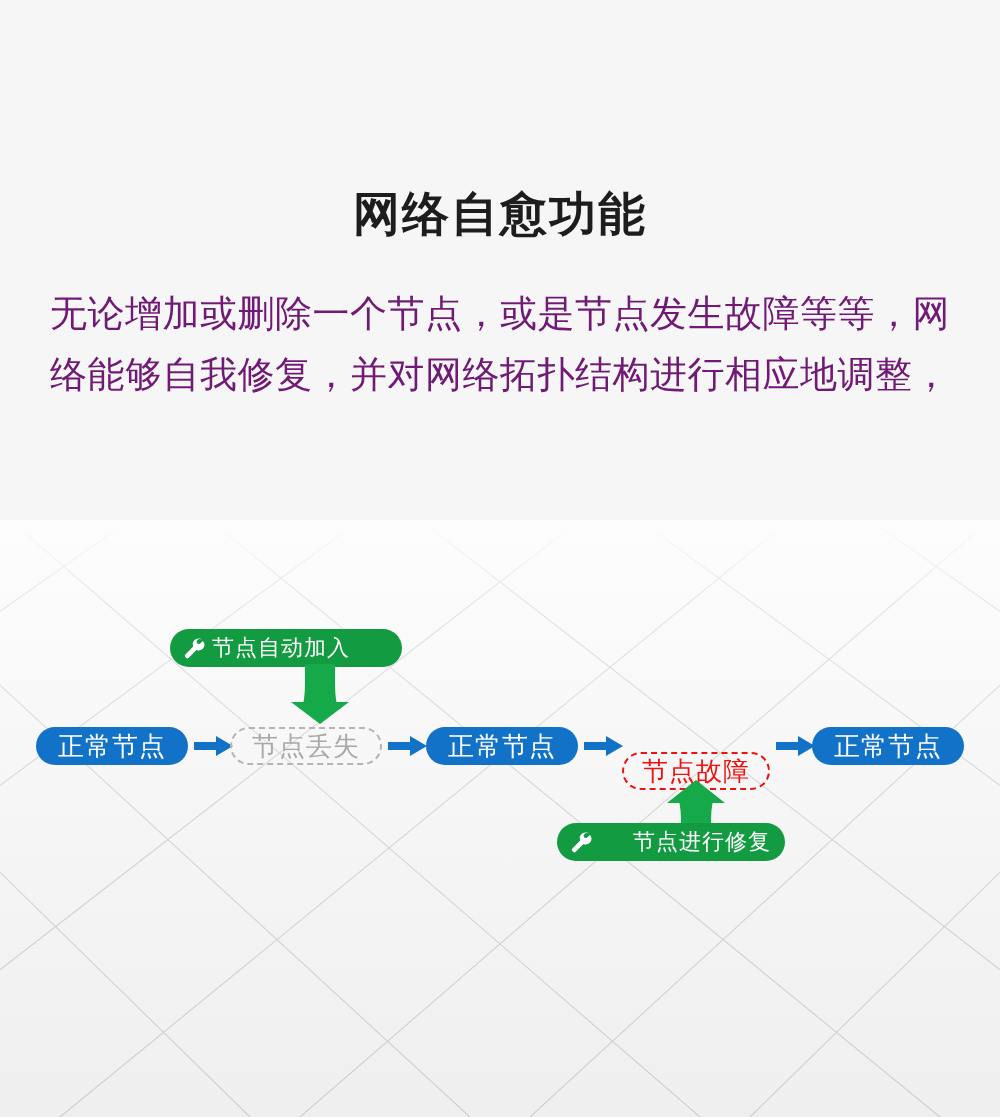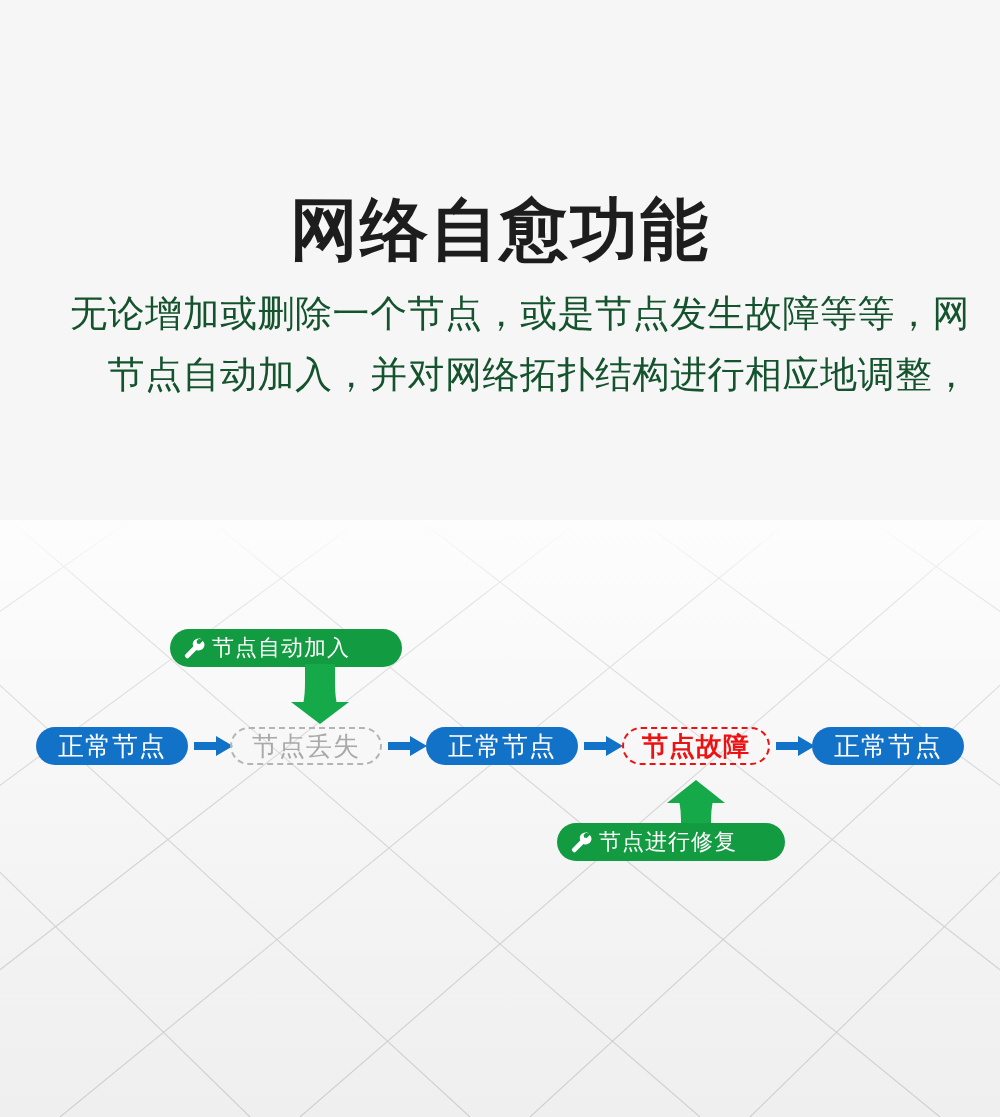--- a/index.html
+++ b/index.html
@@ -33,36 +33,36 @@
     pointer-events: none;
   }
 
   
   .headline {
     position: absolute;
     left: 0;
     top: 143px;
     width: 1000px;
     text-align: center;
-    font-size: 68px;
+    font-size: 47px;
     line-height: 80px;
     font-weight: 700;
     color: #1d1d1d;
     letter-spacing: 2px;
   }
 
   .subcopy {
     position: absolute;
     left: 30px;
     top: 283px;
     width: 940px;
-    text-align: right;
+    text-align: center;
     font-size: 37px;
     line-height: 61px;
-    color: #14532d;
+    color: #701a75;
     letter-spacing: 0.5px;
   }
   .subcopy .ln { display: block; white-space: pre; }
 
   
   #diagram {
     position: absolute;
     left: 0;
     top: 0;
     width: 1000px;
@@ -176,21 +176,21 @@
       <line x1="580" y1="0" x2="-190" y2="597"></line>
       <line x1="360" y1="0" x2="-450" y2="597"></line>
       <line x1="130" y1="0" x2="-720" y2="597"></line>
     </g>
   </svg>
 
   <h1 class="headline">网络自愈功能</h1>
 
   <div class="subcopy">
     <span class="ln">无论增加或删除一个节点，或是节点发生故障等等，网</span>
-    <span class="ln">节点自动加入，并对网络拓扑结构进行相应地调整，</span>
+    <span class="ln">络能够自我修复，并对网络拓扑结构进行相应地调整，</span>
   </div>
 
   <div id="diagram">
 
     <div class="badge" style="left:170px; top:629px; width:232px;">
       <svg class="wrench" viewBox="0 0 24 24" aria-hidden="true">
         <path fill="#ffffff" d="M20.1 4.3a5.6 5.6 0 0 0-6.3-1.1 5.6 5.6 0 0 0-2.6 7.4L3.4 18.4a1.9 1.9 0 0 0 0 2.7l.6.6a1.9 1.9 0 0 0 2.7 0l7.8-7.8a5.6 5.6 0 0 0 7.4-2.6 5.6 5.6 0 0 0-1.1-6.3l-3.1 3.1-2.6-.5-.5-2.6 3.1-3.1z"></path>
       </svg>
       <span class="blabel">节点自动加入</span>
     </div>
@@ -216,37 +216,37 @@
     </svg>
 
     <div class="node normal" style="left:426px; top:727px; width:152px;">
       <span>正常节点</span>
     </div>
 
     <svg class="arrow-h" style="left:584px;" viewBox="0 0 40 22" aria-hidden="true">
       <path fill="#1272c8" d="M0 7 h22 V1 l17 10 -17 10 v-6 H0 Z"></path>
     </svg>
 
-    <div class="node fault" style="left:622px; top:727px; width:148px;font-weight:bold;">
+    <div class="node fault" style="left:622px; top:752px; width:148px;">
       <span>节点故障</span>
     </div>
 
     <svg class="arrow-h" style="left:776px;" viewBox="0 0 40 22" aria-hidden="true">
       <path fill="#1272c8" d="M0 7 h22 V1 l17 10 -17 10 v-6 H0 Z"></path>
     </svg>
 
     <div class="node normal" style="left:812px; top:727px; width:152px;">
       <span>正常节点</span>
     </div>
 
     <svg class="green-arrow" style="left:659px; top:780px; width:74px; height:56px;" viewBox="0 0 74 56" aria-hidden="true">
       <path fill="#16a94a" d="M37 0 L66 23 H53.5 Q52 31 52 40 v16 H22 V40 q0-9 -1.5-17 H8 Z"></path>
     </svg>
 
-    <div class="badge" style="left:557px; top:823px; width:228px;">
+    <div class="badge" style="left:557px; top:823px; width:228px;gap:34px;">
       <svg class="wrench" viewBox="0 0 24 24" aria-hidden="true">
         <path fill="#ffffff" d="M20.1 4.3a5.6 5.6 0 0 0-6.3-1.1 5.6 5.6 0 0 0-2.6 7.4L3.4 18.4a1.9 1.9 0 0 0 0 2.7l.6.6a1.9 1.9 0 0 0 2.7 0l7.8-7.8a5.6 5.6 0 0 0 7.4-2.6 5.6 5.6 0 0 0-1.1-6.3l-3.1 3.1-2.6-.5-.5-2.6 3.1-3.1z"></path>
       </svg>
       <span class="blabel">节点进行修复</span>
     </div>
 
   </div>
 </div>
 
 </body></html>

